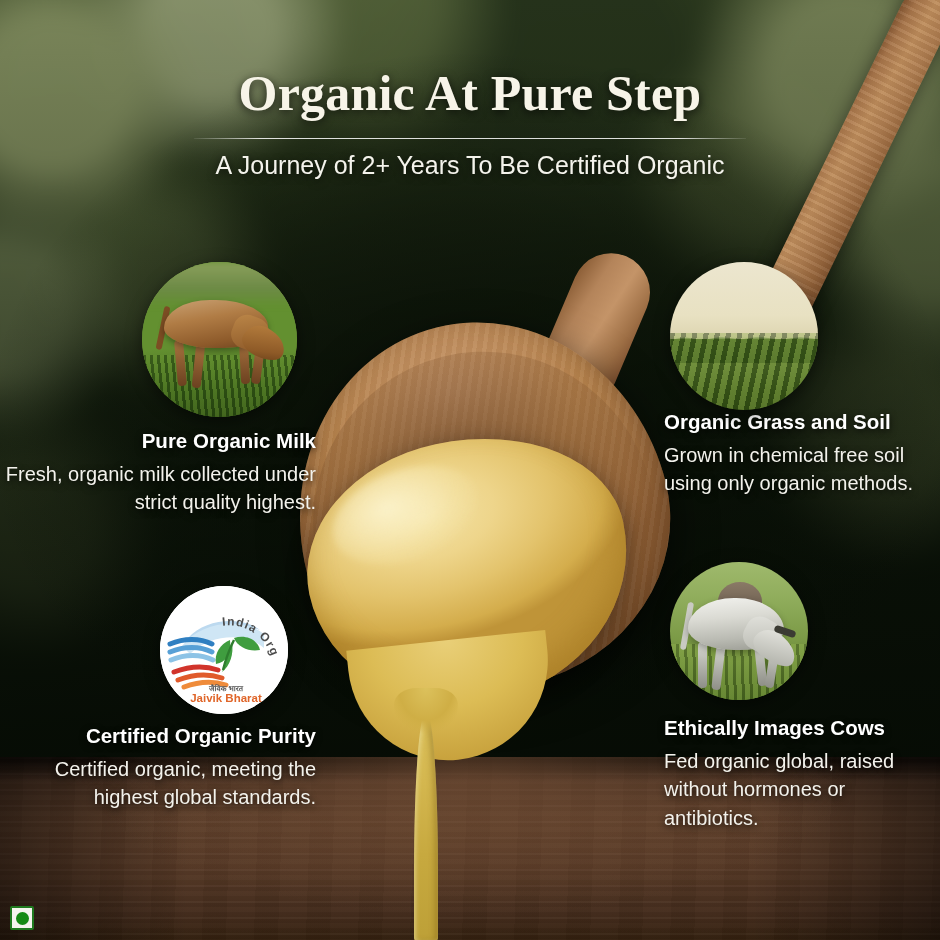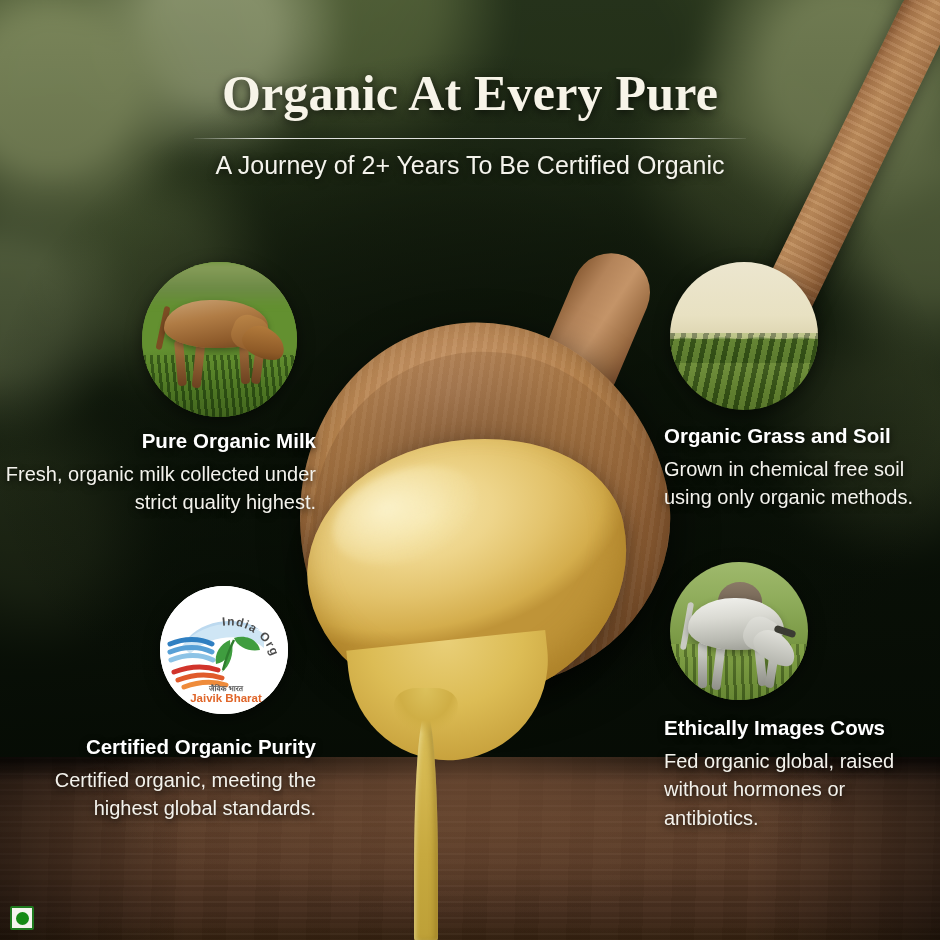--- a/index.html
+++ b/index.html
@@ -175,25 +175,25 @@
   .left  { text-align:right; }
   .right { text-align:left; }
 
   
   #f-milk { left:0px;   top:262px; width:316px; }
   #f-milk .circ { width:155px; height:155px; margin:0 auto 0 142px; }
   #f-milk .f-title{ margin-top:12px; }
 
   #f-grass{ left:664px; top:262px; width:276px; }
   #f-grass .circ{ width:148px; height:148px; margin-left:6px; }
-  #f-grass .f-title{ margin-top:14px; }
+  #f-grass .f-title{ }
 
   #f-cert { left:0px;   top:586px; width:316px; }
   #f-cert .circ { width:128px; height:128px; margin:0 auto 0 160px; background:#fff; }
-  #f-cert .f-title{ margin-top:21px; }
+  #f-cert .f-title{ margin-top:10px; }
 
   #f-cows { left:664px; top:562px; width:276px; }
   #f-cows .circ{ width:138px; height:138px; margin-left:6px; }
   #f-cows .f-title{ margin-top:16px; }
 
   
   .art-cow-brown{
     position:absolute; inset:0;
     background:
       radial-gradient(ellipse 120% 42% at 50% 96%, #2f4a17 0%, #4b7024 46%, #639030 100%),
@@ -324,21 +324,21 @@
   <div class="spoon-handle"></div>
   <div class="spoon-neck"></div>
   <div class="spoon-bowl"></div>
   <div class="spoon-rim-shadow"></div>
   <div class="ghee-pool"></div>
   <div class="ghee-gloss"></div>
   <div class="ghee-lip"></div>
   <div class="ghee-drip"></div>
 
   <div class="header">
-    <div class="title">Organic At Every Pure</div>
+    <div class="title">Organic At Pure Step</div>
     <div class="divider"></div>
     <div class="subtitle">A Journey of 2+ Years To Be Certified Organic</div>
   </div>
 
   <div class="feature left" id="f-milk">
     <div class="circ">
       <div class="art-cow-brown">
         <div class="trees"></div>
         <div class="grass"></div>
         <div class="tail"></div>

